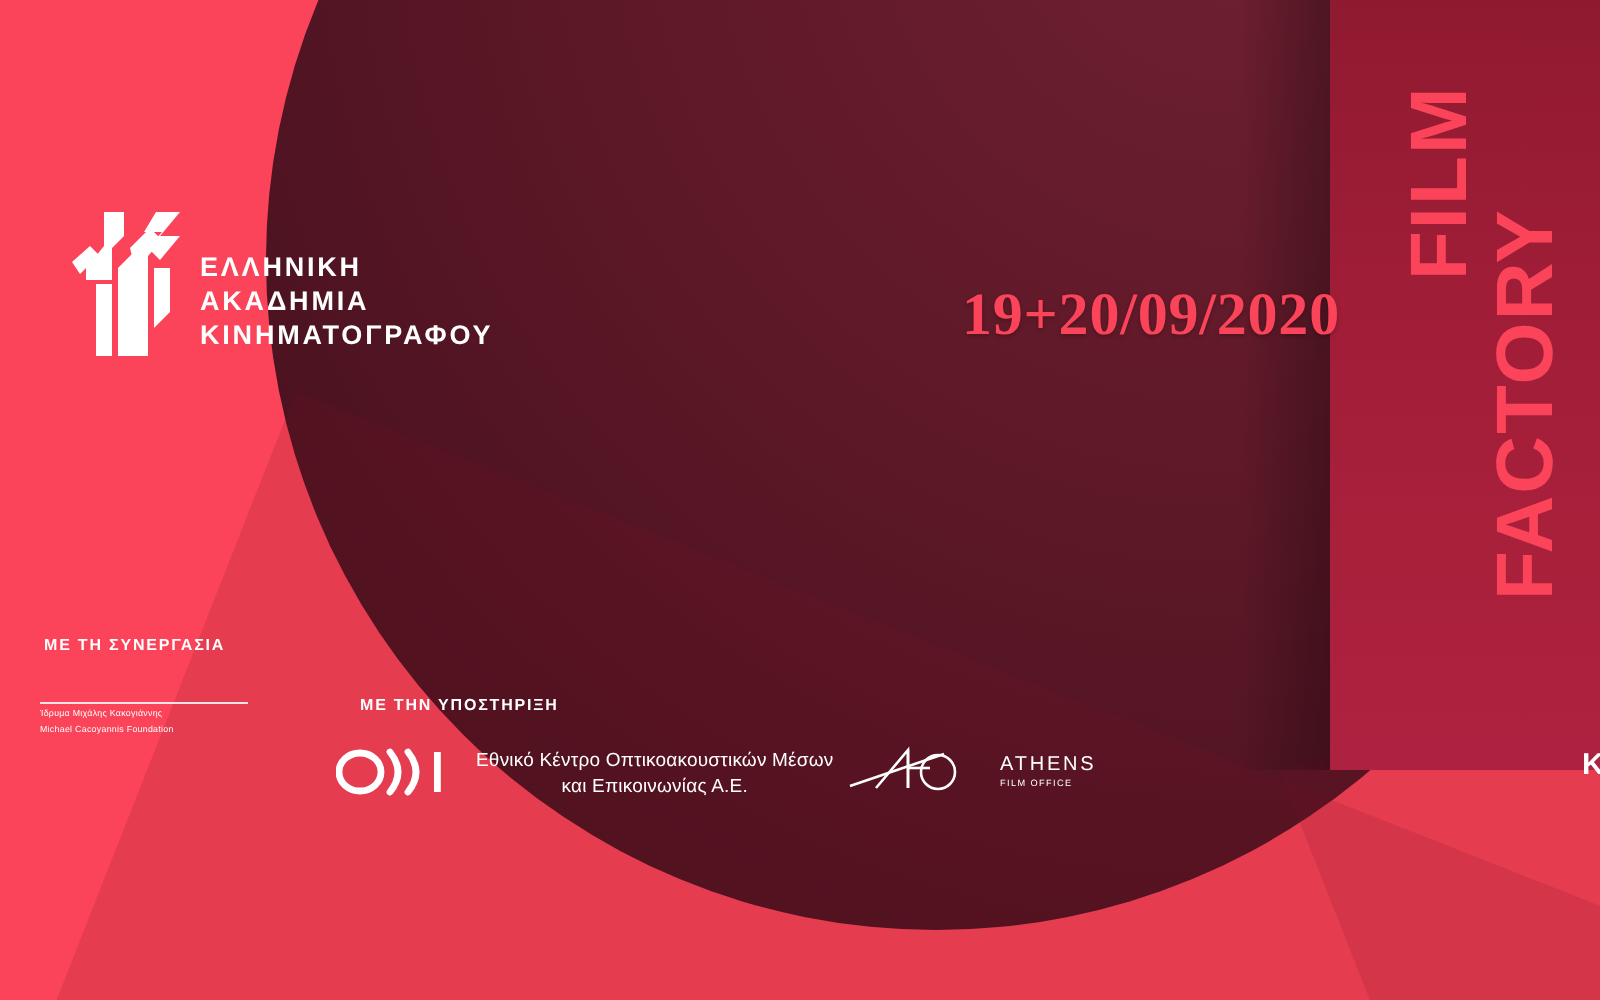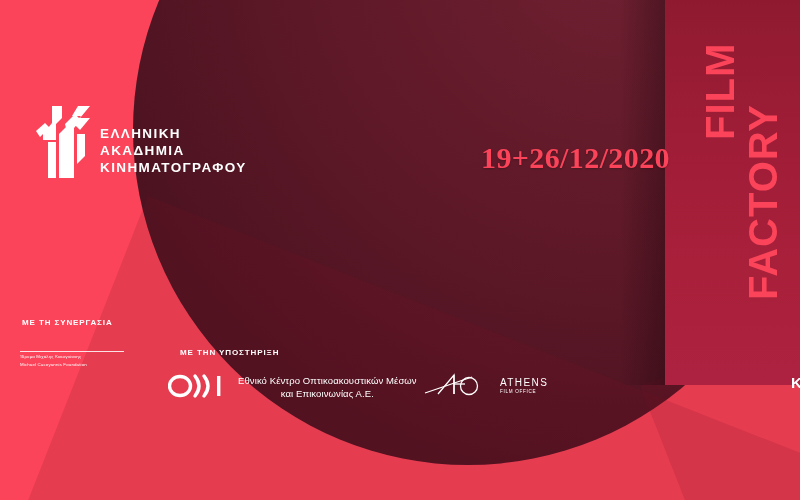--- a/index.html
+++ b/index.html
@@ -240,21 +240,21 @@
         <path d="M43 30 L51 30 L51 52 L43 60 Z"></path>
       </g>
     </svg>
     <div class="academy-words">
       <div>ΕΛΛΗΝΙΚΗ</div>
       <div>ΑΚΑΔΗΜΙΑ</div>
       <div>ΚΙΝΗΜΑΤΟΓΡΑΦΟΥ</div>
     </div>
   </div>
 
-  <div class="date">19+26/12/2020</div>
+  <div class="date">19+20/09/2020</div>
 
   <div class="vert-wrap">
     <div class="vert-text vert-film">FILM</div>
     <div class="vert-text vert-factory">FACTORY</div>
   </div>
 
   <div class="kicker kicker-collab">ΜΕ ΤΗ ΣΥΝΕΡΓΑΣΙΑ</div>
 
   <div class="mcf">
     <div class="mcf-rule"></div>

